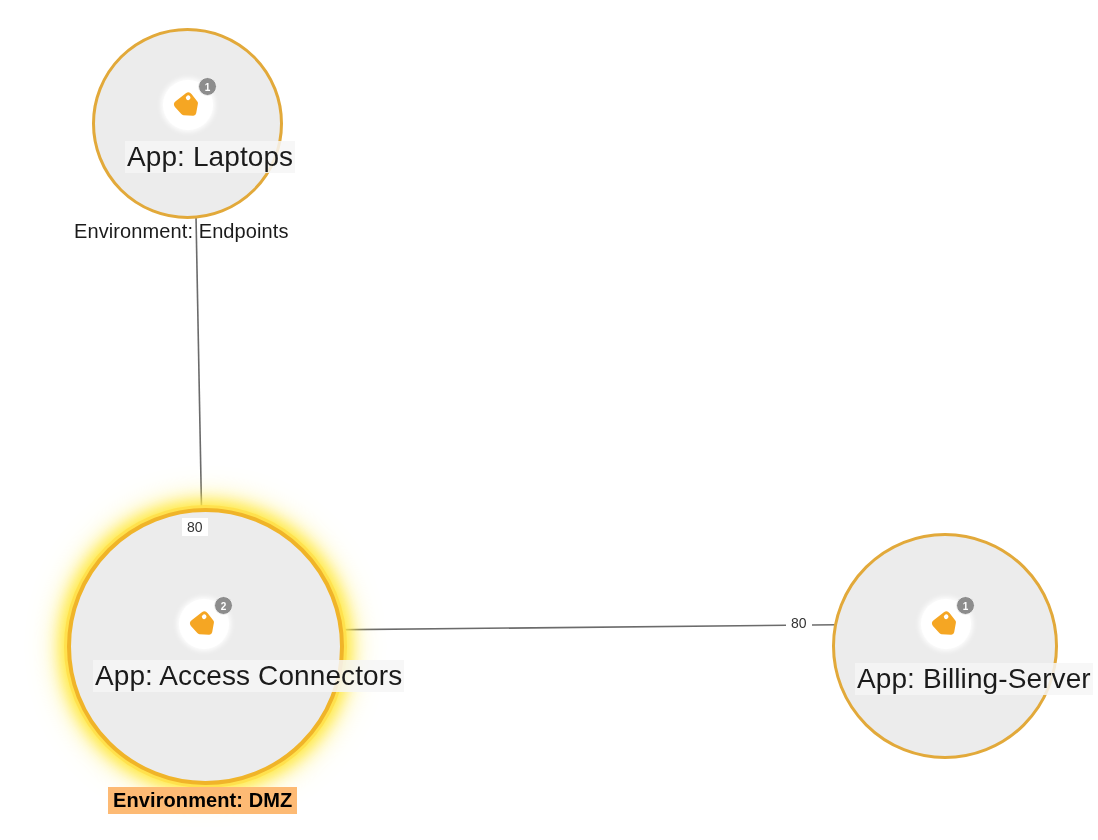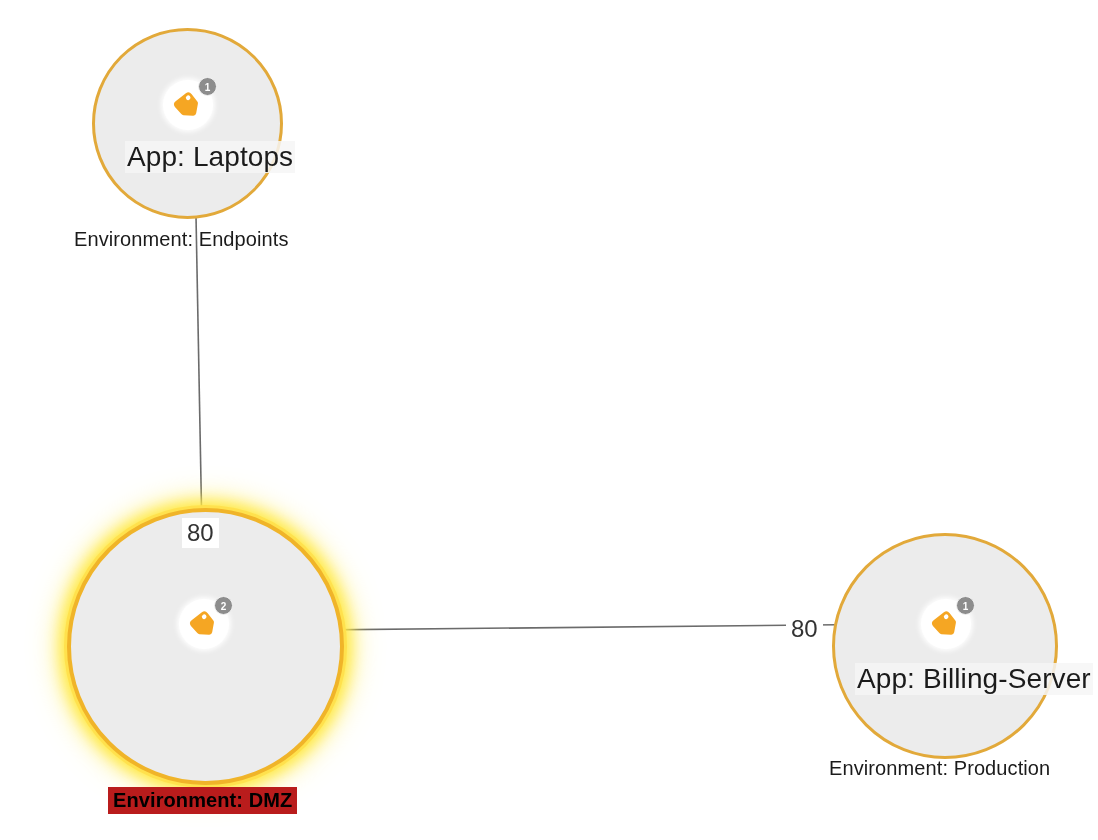--- a/index.html
+++ b/index.html
@@ -52,21 +52,21 @@
   
   .env-caption {
     position: absolute;
     font-size: 20px;
     color: #1b1b1b;
     white-space: nowrap;
     letter-spacing: 0.1px;
   }
   .env-caption.highlight {
     font-weight: bold;
-    background: #b91c1c;
+    background: #fdba74;
     padding: 2px 5px;
     color: #000000;
   }
 
   
   .app-node {
     position: absolute;
     width: 54px;
     height: 54px;
   }
@@ -111,21 +111,21 @@
     color: #1b1b1b;
     white-space: nowrap;
     background: rgba(246, 246, 246, 0.85);
     padding: 0 2px;
     letter-spacing: 0.1px;
   }
 
   
   .edge-label {
     position: absolute;
-    font-size: 24px;
+    font-size: 14px;
     color: #333333;
     background: #ffffff;
     padding: 1px 5px;
     white-space: nowrap;
     text-align: right;
   }
 </style>
 </head>
 <body>
 
@@ -154,52 +154,52 @@
       <g transform="rotate(-38 18 18)">
         <path d="M6.5,11.5 a4,4 0 0 1 4,-4 h13 a4,4 0 0 1 4,4 v9.5 a3,3 0 0 1 -1,2.2 l-7.2,6.4 a3,3 0 0 1 -3.9,0 l-7.2,-6.4 a3,3 0 0 1 -1,-2.2 Z" fill="#f5a623"></path>
         <circle cx="22.6" cy="12.4" r="2.3" fill="#ffffff"></circle>
       </g>
     </svg>
     <div class="badge">1</div>
   </div>
 
   <div class="app-caption" style="left:125px; top:141px;">App: Laptops</div>
 
-  <div class="env-caption" style="left:74px; top:228px;">Environment: Endpoints</div>
+  <div class="env-caption" style="left:74px; top:220px;">Environment: Endpoints</div>
 
   <div class="env-group selected" style="left:67px; top:508px; width:277px; height:277px;"></div>
 
   <div class="app-node" style="left:177px; top:597px;">
     <div class="app-halo"></div>
     <svg class="tag-icon" viewBox="0 0 36 36" xmlns="http://www.w3.org/2000/svg">
       <g transform="rotate(-38 18 18)">
         <path d="M6.5,11.5 a4,4 0 0 1 4,-4 h13 a4,4 0 0 1 4,4 v9.5 a3,3 0 0 1 -1,2.2 l-7.2,6.4 a3,3 0 0 1 -3.9,0 l-7.2,-6.4 a3,3 0 0 1 -1,-2.2 Z" fill="#f5a623"></path>
         <circle cx="22.6" cy="12.4" r="2.3" fill="#ffffff"></circle>
       </g>
     </svg>
     <div class="badge">2</div>
   </div>
 
+  <div class="app-caption" style="left:93px; top:660px;">App: Access Connectors</div>
 
   <div class="env-caption highlight" style="left:108px; top:787px;">Environment: DMZ</div>
 
   <div class="env-group plain" style="left:832px; top:533px; width:226px; height:226px;"></div>
 
   <div class="app-node" style="left:919px; top:597px;">
     <div class="app-halo"></div>
     <svg class="tag-icon" viewBox="0 0 36 36" xmlns="http://www.w3.org/2000/svg">
       <g transform="rotate(-38 18 18)">
         <path d="M6.5,11.5 a4,4 0 0 1 4,-4 h13 a4,4 0 0 1 4,4 v9.5 a3,3 0 0 1 -1,2.2 l-7.2,6.4 a3,3 0 0 1 -3.9,0 l-7.2,-6.4 a3,3 0 0 1 -1,-2.2 Z" fill="#f5a623"></path>
         <circle cx="22.6" cy="12.4" r="2.3" fill="#ffffff"></circle>
       </g>
     </svg>
     <div class="badge">1</div>
   </div>
 
   <div class="app-caption" style="left:855px; top:655px;margin-top:8px;">App: Billing-Server</div>
 
-  <div class="env-caption" style="left:829px; top:757px;">Environment: Production</div>
 
   <div class="edge-label" style="left:182px; top:518px;">80</div>
 
   <div class="edge-label" style="left:786px; top:614px;">80</div>
 
 </div>
 
 </body></html>

